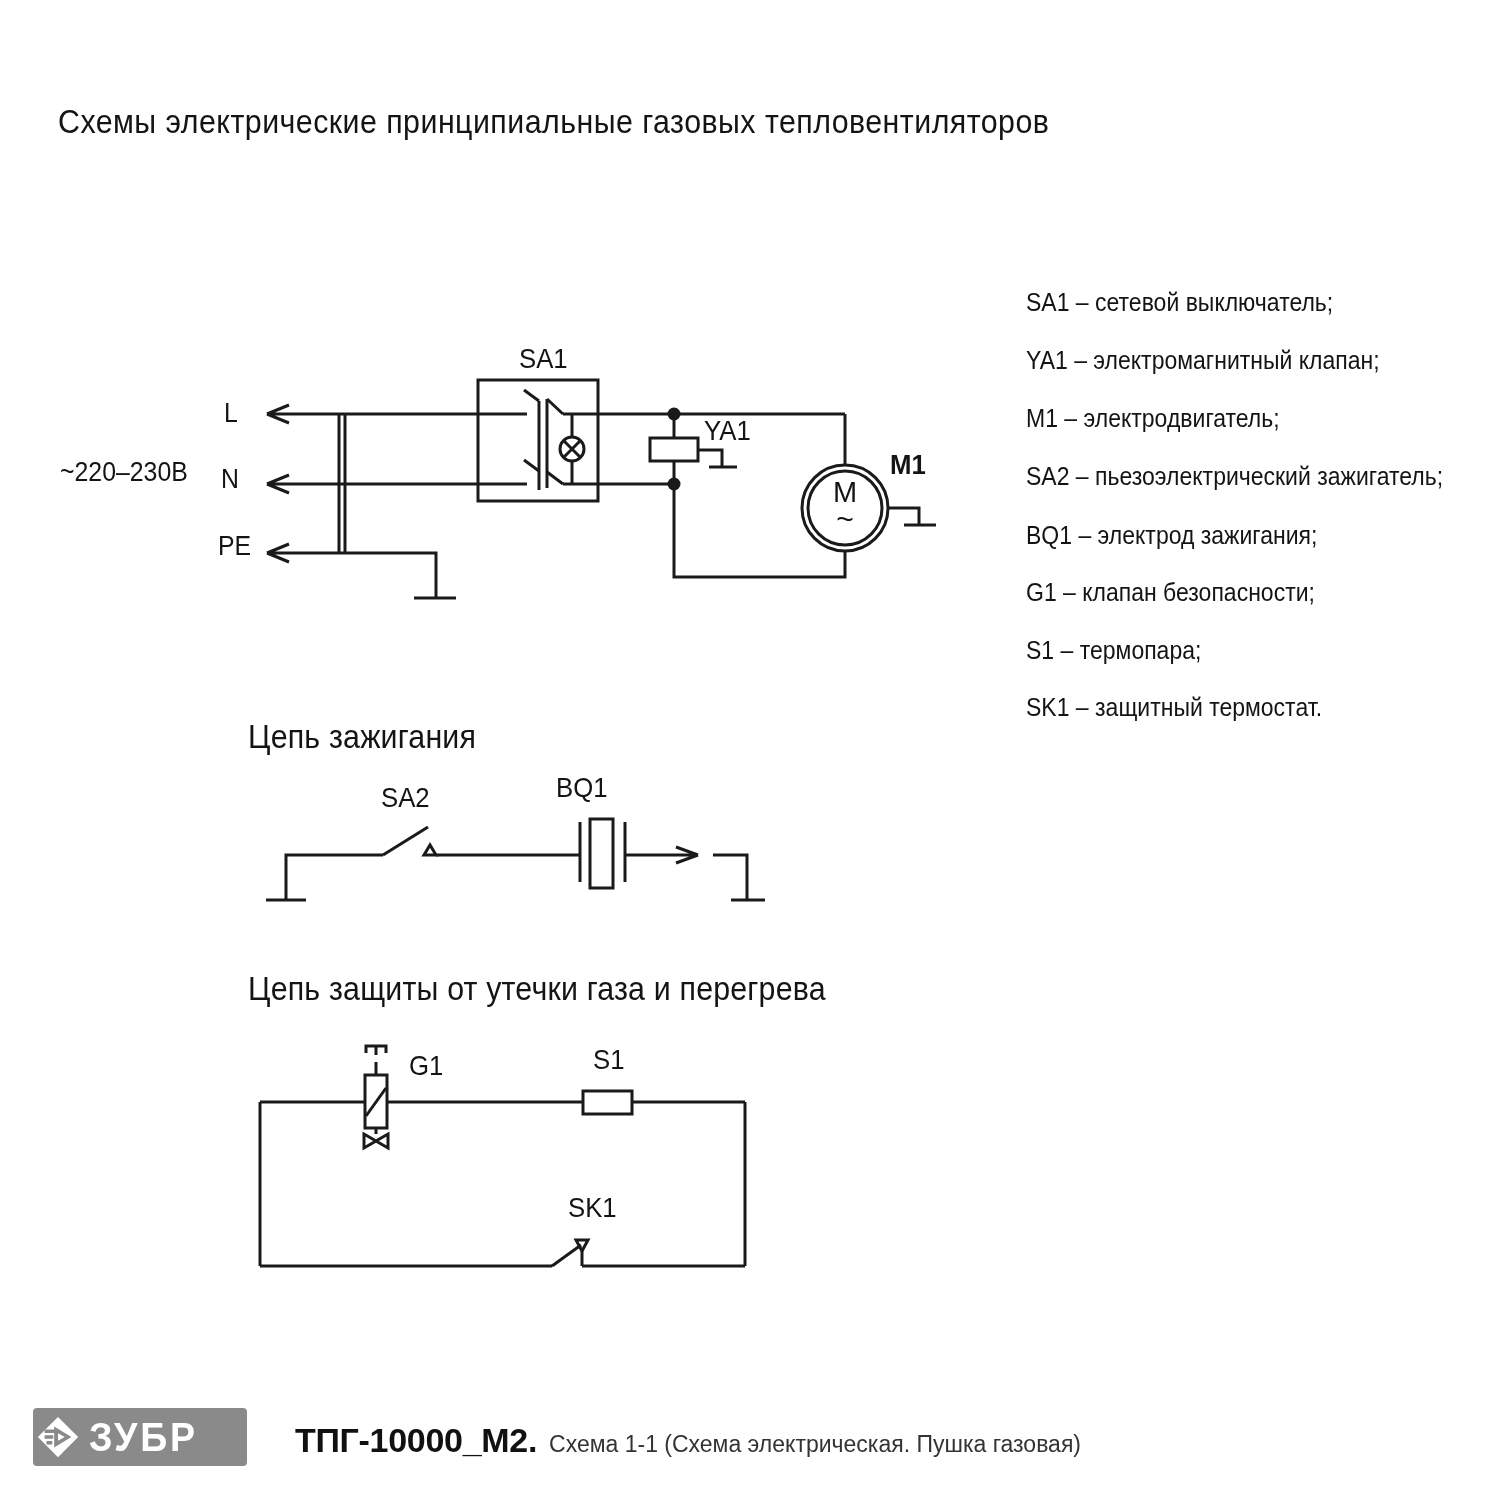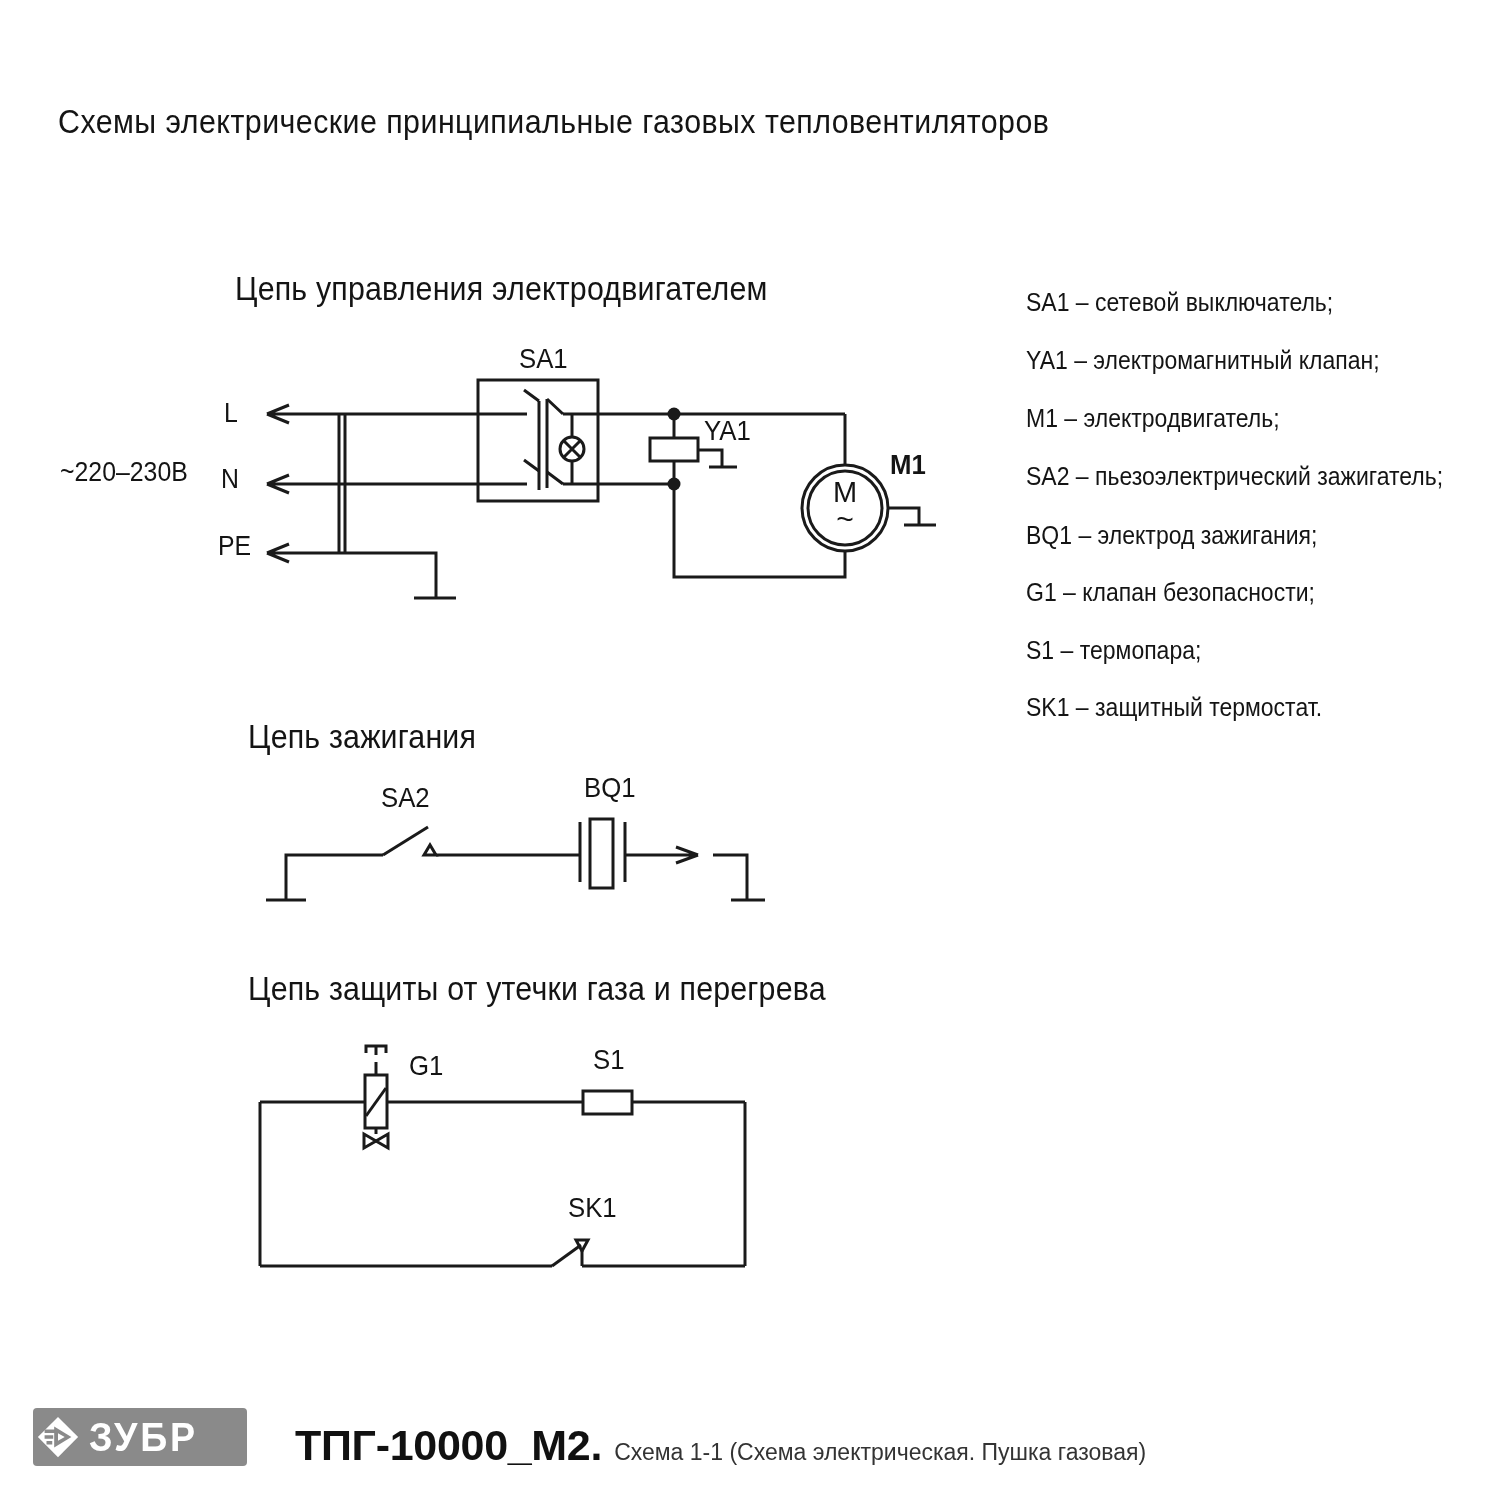--- a/index.html
+++ b/index.html
@@ -23,21 +23,21 @@
   .footer-logo{
     position:absolute;left:33px;top:1408px;width:214px;height:58px;
     background:#8a8a8a;border-radius:4px;display:flex;align-items:center;
     justify-content:flex-start;padding-left:2px;box-sizing:border-box;gap:8px;
   }
   .footer-logo .brand{
     color:#ffffff;font-weight:bold;font-size:40px;letter-spacing:3px;
     transform:scaleX(0.94);transform-origin:0 50%;line-height:1;
   }
   .footer-text{position:absolute;left:295px;top:1421px;display:flex;align-items:baseline;white-space:nowrap;}
-  .footer-model{font-size:43px;font-weight:bold;color:#111;letter-spacing:-0.3px;}
+  .footer-model{font-size:34px;font-weight:bold;color:#111;letter-spacing:-0.3px;}
   .footer-caption{font-size:23px;color:#333;margin-left:12px;font-weight:normal;}
 </style>
 </head>
 <body>
 
 <div class="canvas">
 
   <svg class="wires" viewBox="0 0 1500 1500">
 
     <g>
@@ -125,35 +125,34 @@
       <g>
         <path d="M552,1266 L581,1245"></path>
         <polygon points="576,1240 588,1240 582,1251"></polygon>
         <path d="M582,1251 V1266"></path>
       </g>
     </g>
   </svg>
 
   <div class="lbl title-main" style="left:58px;top:105px;"><span class="cond">Схемы электрические принципиальные газовых тепловентиляторов</span></div>
 
-  <div class="lbl title-sec" style="left:235px;top:272px;"><span class="cond">Цепь управления электродвигателем</span></div>
 
   <div class="lbl ref" style="left:519px;top:344px;"><span class="cond">SA1</span></div>
   <div class="lbl supply" style="left:60px;top:458px;"><span class="cond">~220–230В</span></div>
   <div class="lbl supply" style="left:224px;top:399px;"><span class="cond">L</span></div>
   <div class="lbl supply" style="left:221px;top:465px;"><span class="cond">N</span></div>
   <div class="lbl supply" style="left:218px;top:532px;"><span class="cond">PE</span></div>
   <div class="lbl ref" style="left:704px;top:416px;"><span class="cond">YA1</span></div>
   <div class="lbl ref" style="left:890px;top:450px;font-weight:bold;"><span class="cond">M1</span></div>
   <div class="lbl centered" style="left:845px;top:477px;font-size:29px;"><span>M</span></div>
   <div class="lbl centered" style="left:845px;top:503px;font-size:30px;"><span>~</span></div>
 
   <div class="lbl title-sec" style="left:248px;top:720px;"><span class="cond">Цепь зажигания</span></div>
   <div class="lbl ref" style="left:381px;top:783px;"><span class="cond">SA2</span></div>
-  <div class="lbl ref" style="left:584px;top:773px;"><span class="cond">BQ1</span></div>
+  <div class="lbl ref" style="left:556px;top:773px;"><span class="cond">BQ1</span></div>
 
   <div class="lbl title-sec" style="left:248px;top:972px;"><span class="cond">Цепь защиты от утечки газа и перегрева</span></div>
   <div class="lbl ref" style="left:409px;top:1051px;"><span class="cond">G1</span></div>
   <div class="lbl ref" style="left:593px;top:1045px;"><span class="cond">S1</span></div>
   <div class="lbl ref" style="left:568px;top:1193px;"><span class="cond">SK1</span></div>
 
   <div>
     <div class="legend-item" style="top:288px;text-align:right;"><span class="cond">SA1 – сетевой выключатель;</span></div>
     <div class="legend-item" style="top:346px;"><span class="cond">YA1 – электромагнитный клапан;</span></div>
     <div class="legend-item" style="top:404px;"><span class="cond">M1 – электродвигатель;</span></div>

